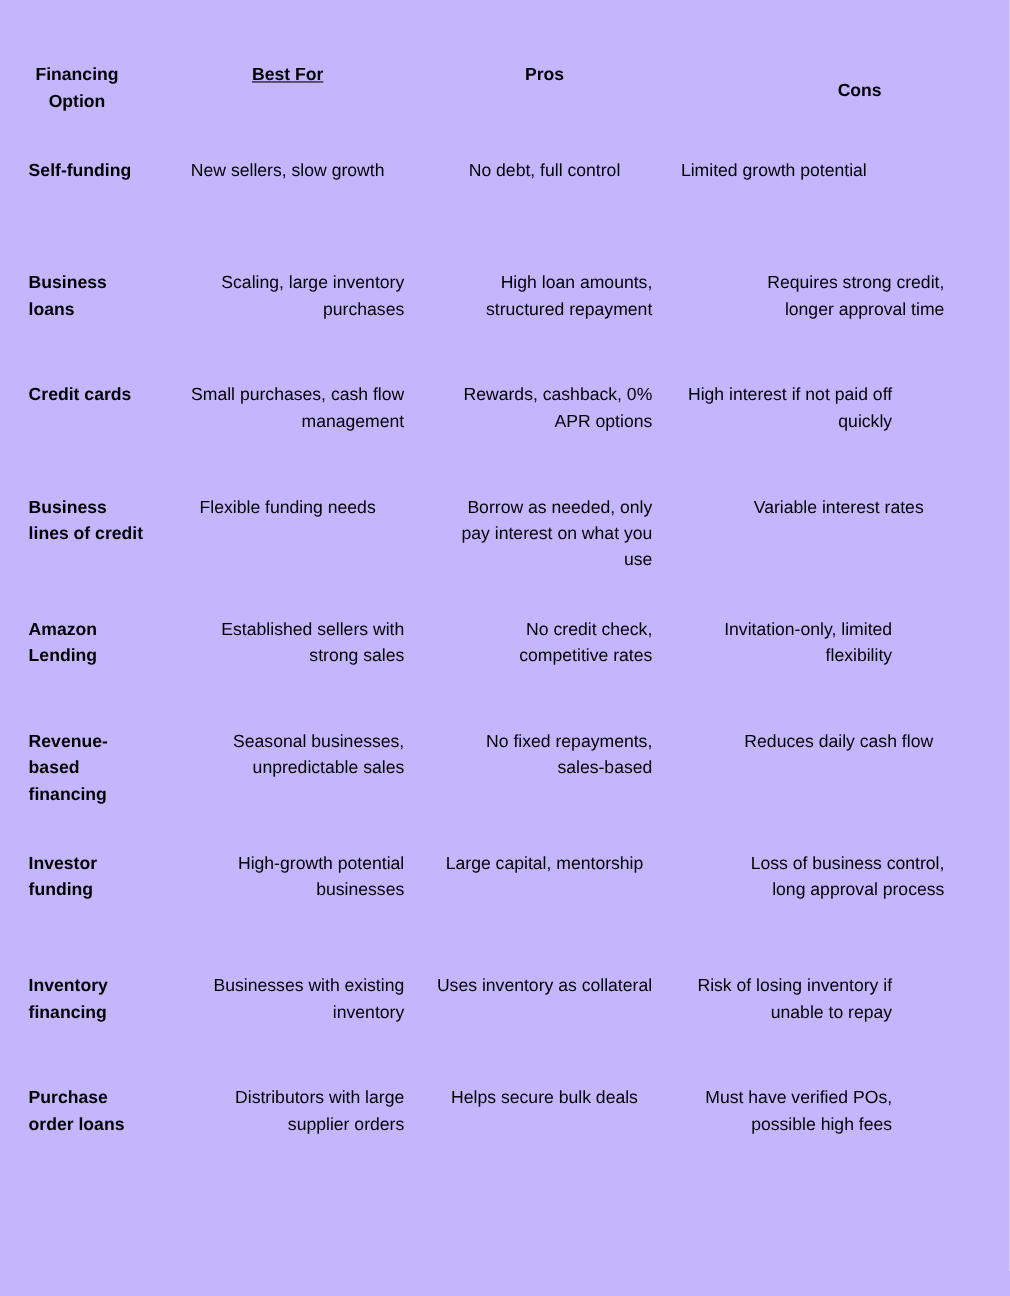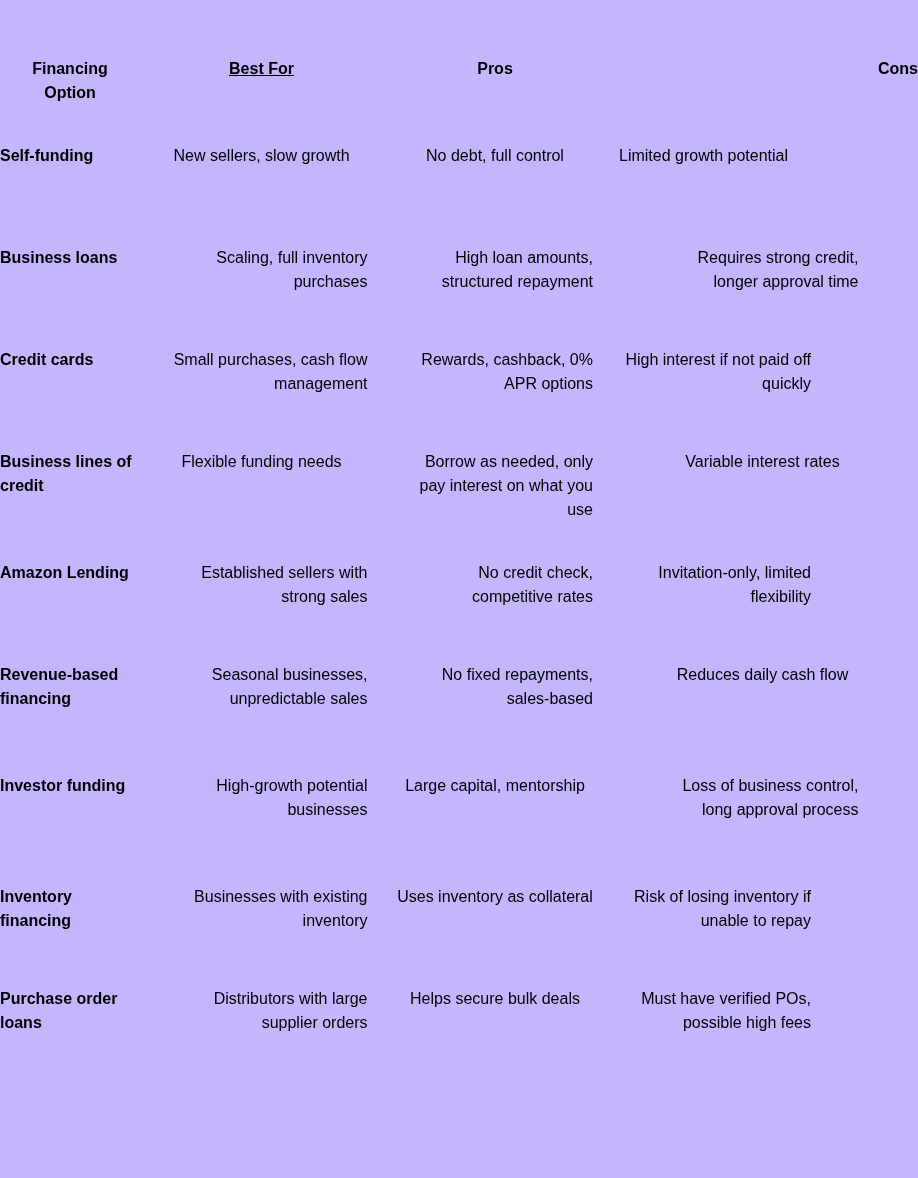--- a/index.html
+++ b/index.html
@@ -54,38 +54,40 @@
     font-size: 16px;
     line-height: 24px;
     text-align: center;
   }
   th.col-0 .hdr-cell {
     padding: 0 30px;
   }
   th.col-1 .hdr-cell { padding: 0 8px; text-decoration: underline; }
   th.col-2 .hdr-cell { padding: 0 8px; }
   th.col-3 .hdr-cell {
-    text-align: right;
+    text-align: center;
     padding-left: 38px;
+    margin-top: 14px;
   }
 
   
   tr.data-row td {
     height: 93px;
     padding-top: 9px;
   }
   tr.data-row.row-tall td {
     height: 102px;
   }
 
   .opt-name {
     font-weight: bold;
     font-size: 16px;
     line-height: 24px;
     text-align: left;
+    padding-left: 26px;
     padding-right: 4px;
   }
 
   .cell-wrap {
     display: flex;
     justify-content: center;
   }
   .cell-text {
     text-align: right;
     font-size: 16px;
@@ -150,21 +152,21 @@
             </div>
         </td>
       </tr>
 
       <tr class="data-row">
         <td class="col-0">
           <div class="opt-name">Business loans</div>
         </td>
         <td class="col-1">
           <div class="cell-wrap">
-              <div class="cell-text">Scaling, full inventory purchases</div>
+              <div class="cell-text">Scaling, large inventory purchases</div>
             </div>
         </td>
         <td class="col-2">
           <div class="cell-wrap">
               <div class="cell-text">High loan amounts, structured repayment</div>
             </div>
         </td>
         <td class="col-3 c-center">
           <div class="cell-wrap">
               <div class="cell-text">Requires strong credit, longer approval time</div>

